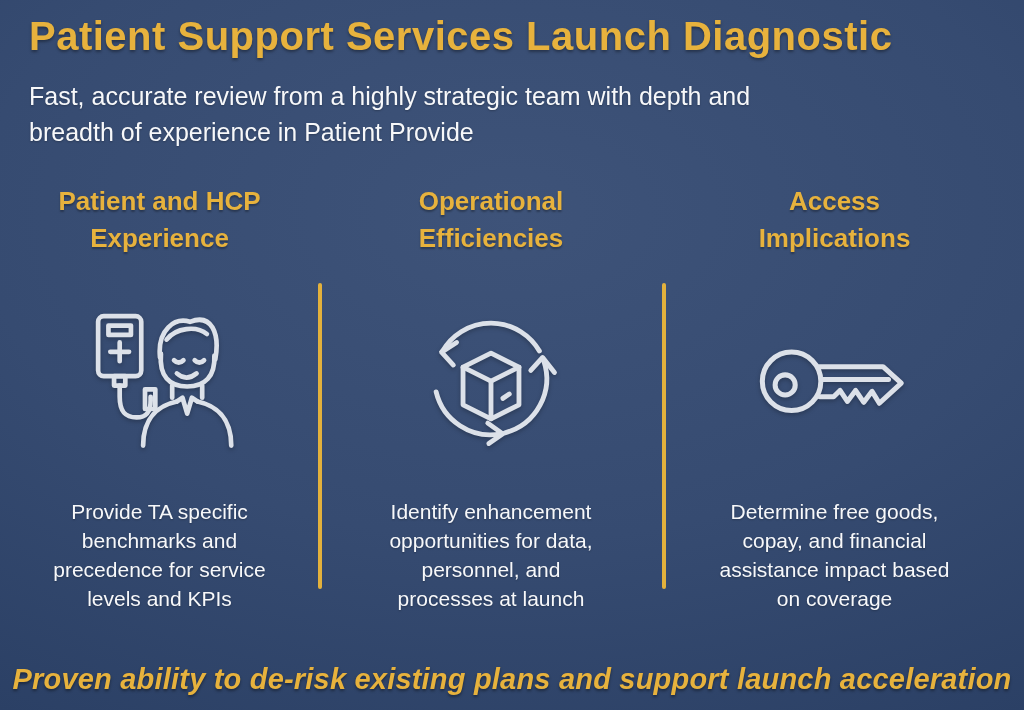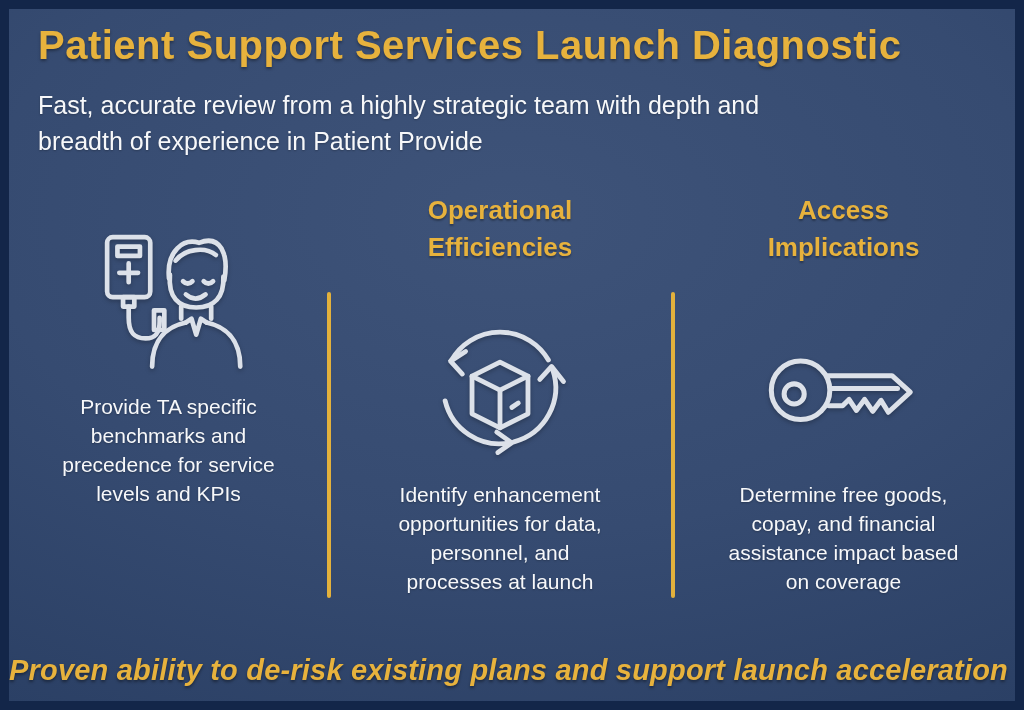--- a/index.html
+++ b/index.html
@@ -3,21 +3,21 @@
 <meta charset="utf-8">
 <style>
   * { margin: 0; padding: 0; box-sizing: border-box; }
   html, body { background: #0d1f3c; }
   body { font-family: "Liberation Sans", "DejaVu Sans", sans-serif; }
 
   .slide {
     width: 1024px;
     height: 710px;
     background: #132649;
-    padding: 9px;
+    padding: 0;
     position: relative;
   }
   .slide-inner {
     width: 100%;
     height: 100%;
     position: relative;
     background: radial-gradient(ellipse 130% 115% at 50% 30%,
                 #3E5379 0%, #364B71 40%, #2A3F64 75%, #203457 100%);
     overflow: hidden;
   }
@@ -64,21 +64,21 @@
   }
   .icon-wrap {
     height: 172px;
     margin-top: 22px;
     display: flex;
     align-items: center;
     justify-content: center;
   }
   .icon-wrap svg { filter: drop-shadow(0 2px 2px rgba(0,0,0,0.25)); }
   .col-desc {
-    margin-top: 6px;
+    margin-top: 32px;
     font-size: 21px;
     line-height: 29px;
     color: #F7F8FA;
     white-space: pre-line;
     text-shadow: 0 1px 2px rgba(0,0,0,0.25);
   }
 
   .v-divider {
     position: absolute;
     top: 283px;
@@ -88,20 +88,21 @@
     border-radius: 2px;
   }
   .v-divider.d1 { left: 318px; }
   .v-divider.d2 { left: 662px; }
 
   .footer-tagline {
     position: absolute;
     left: 0;
     right: 0;
     bottom: 14px;
+    text-align: center;
     font-size: 29px;
     font-weight: bold;
     font-style: italic;
     color: #E7B23D;
     letter-spacing: 0.2px;
     text-shadow: 0 2px 3px rgba(0,0,0,0.4);
   }
 </style>
 </head>
 <body>
@@ -109,20 +110,22 @@
 <div class="slide">
   <div class="slide-inner">
 
     <div class="page-title">Patient Support Services Launch Diagnostic</div>
     <div class="page-subtitle">Fast, accurate review from a highly strategic team with depth and
 breadth of experience in Patient Provide</div>
 
     <div class="columns">
 
       <div class="column">
+        <div class="col-heading">Patient and HCP
+Experience</div>
         <div class="icon-wrap">
           <svg width="150" height="150" viewBox="0 0 160 150" fill="none" stroke="#DCE1E9" stroke-width="5" stroke-linecap="round" stroke-linejoin="round">
 
             <rect x="14" y="8" width="46" height="64" rx="6"></rect>
             <rect x="25" y="18" width="24" height="10"></rect>
             <path d="M37 36 v20 M27 46 h20"></path>
 
             <path d="M31 72 h12 v10 h-12 z"></path>
             <path d="M37 82 v12 c0 15 5 22 18 22 c13 0 15 -9 15 -18 v-4"></path>
             <rect x="64" y="86" width="11" height="21"></rect>

